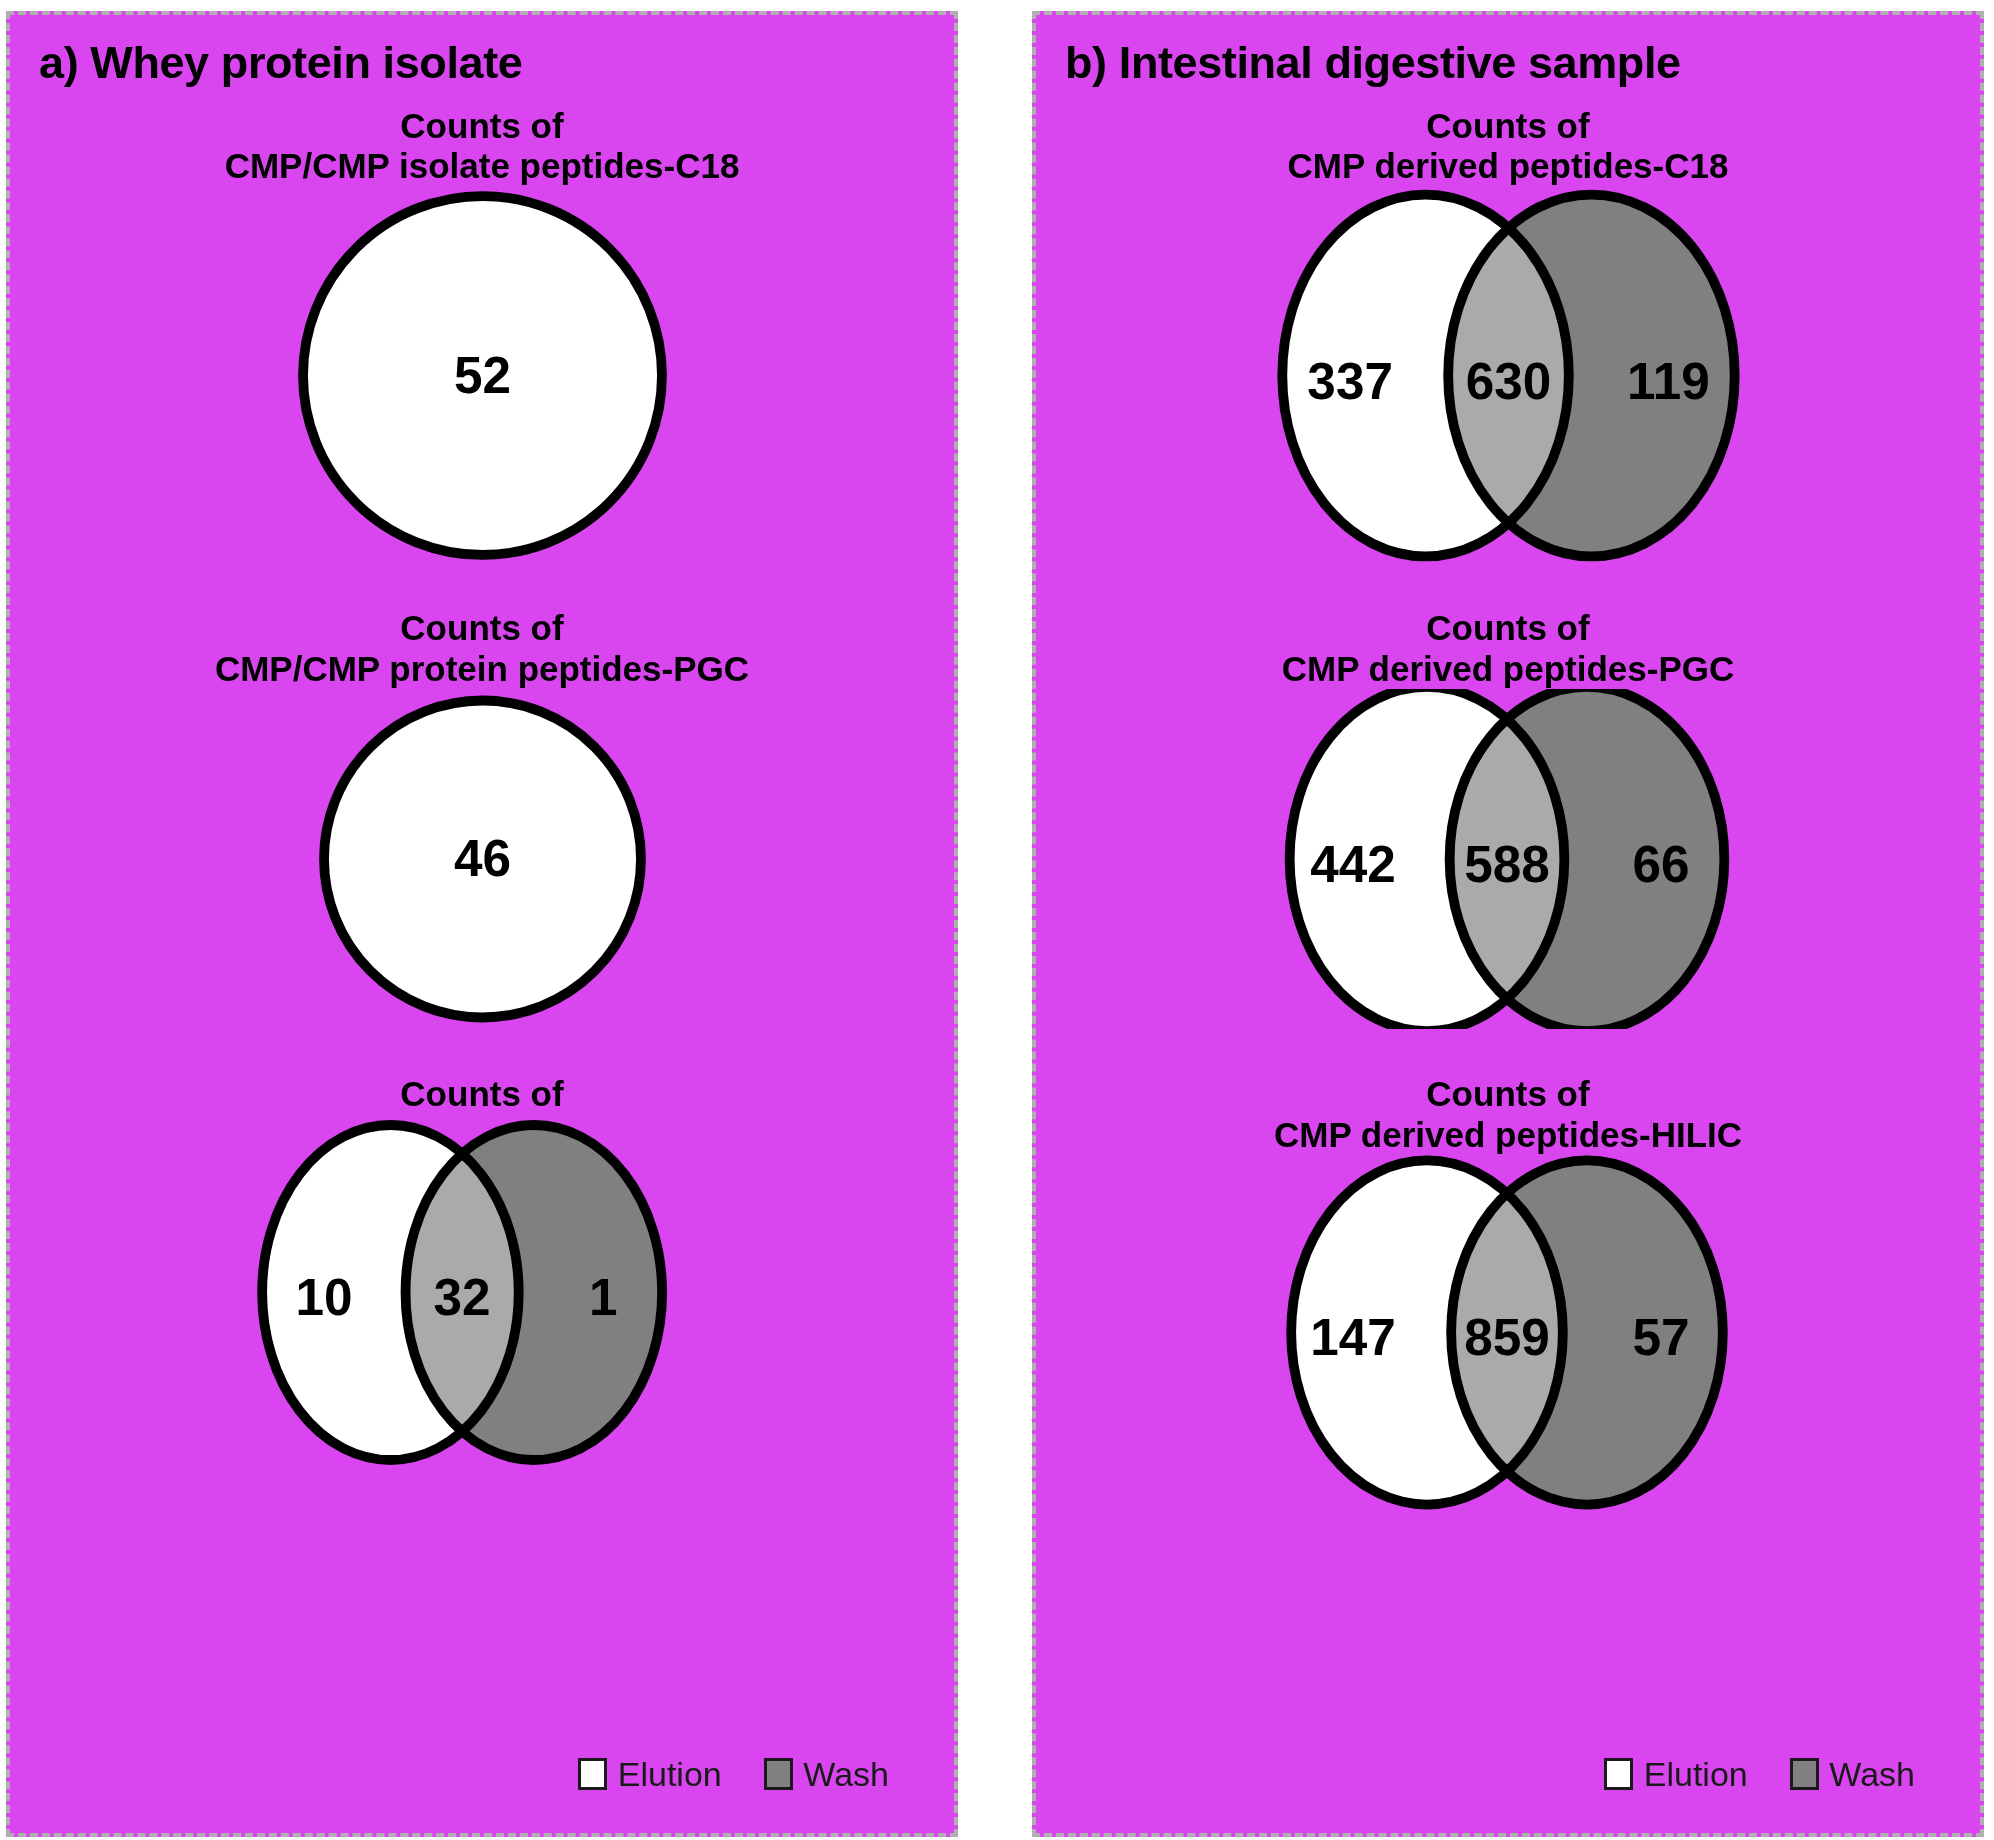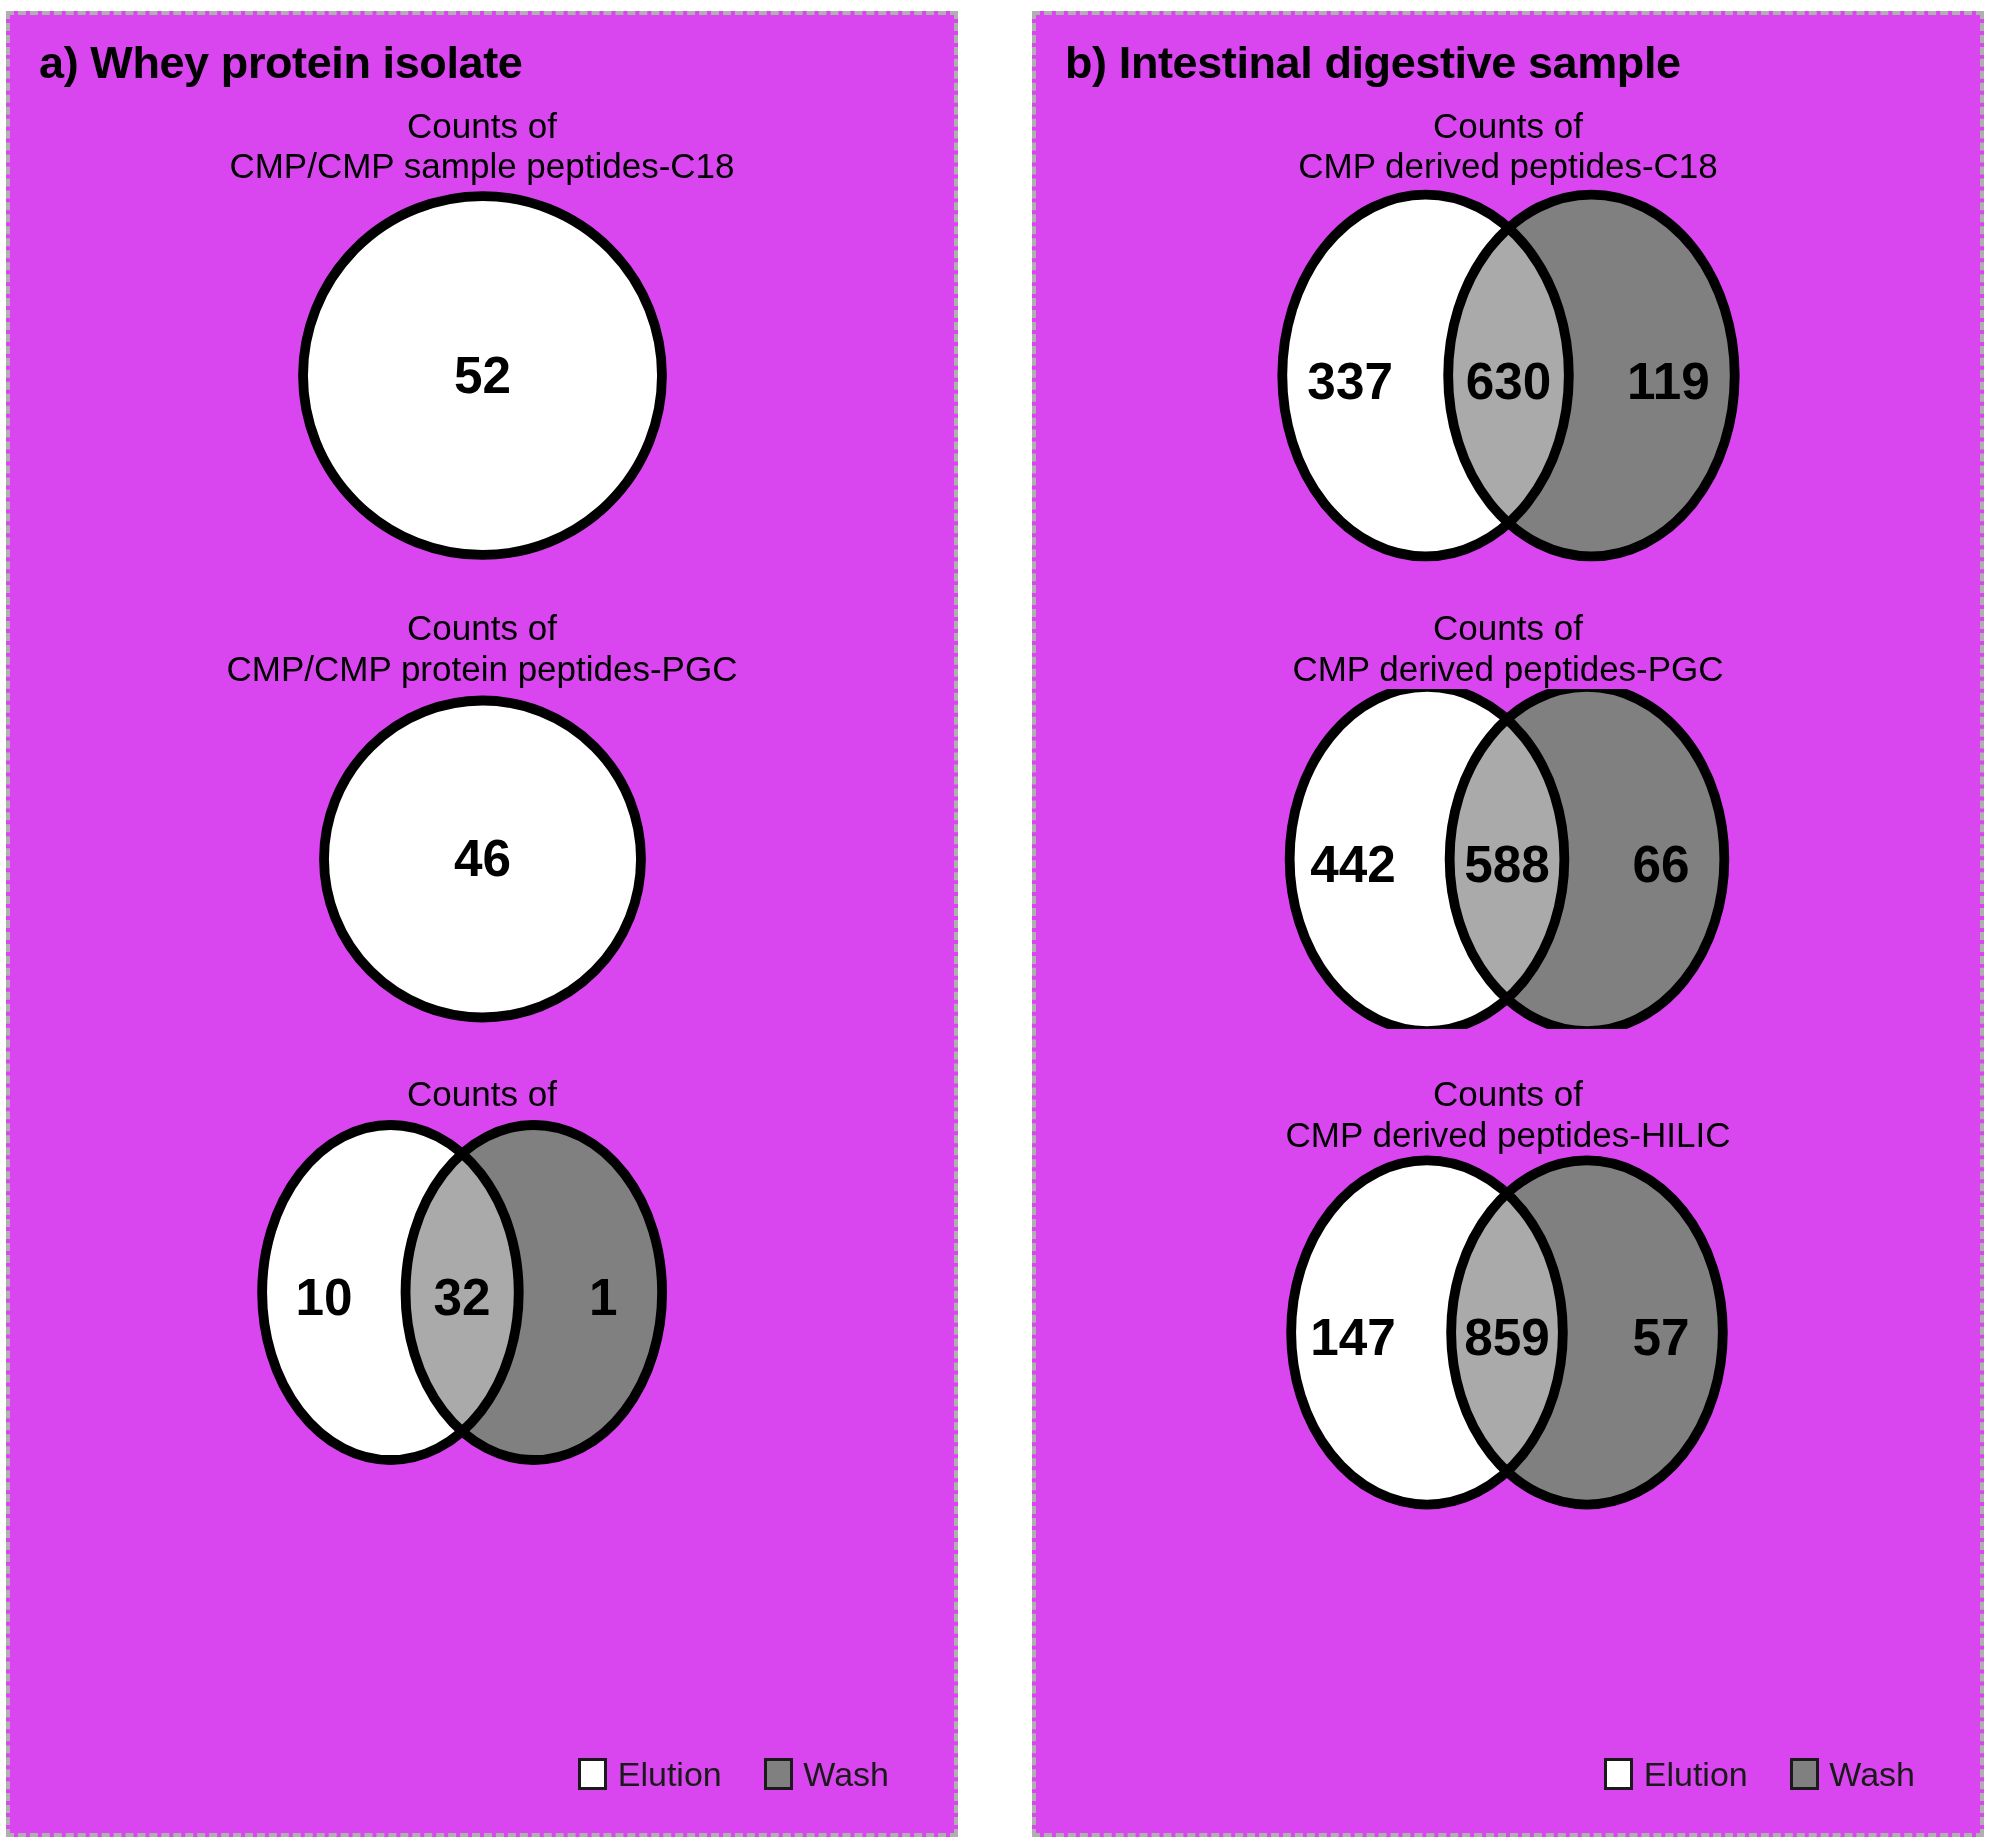--- a/index.html
+++ b/index.html
@@ -50,21 +50,21 @@
   .venn-block {
     position: relative;
     width: 100%;
     display: flex;
     flex-direction: column;
     align-items: center;
   }
   .venn-title {
     text-align: center;
     font-size: 35px;
-    font-weight: normal;
+    font-weight: bold;
     line-height: 1.16;
     color: #000000;
     white-space: nowrap;
   }
   .venn-title .ln2 { display: block; }
   svg.venn {
     display: block;
   }
   .vnum {
     font-family: "Liberation Sans", sans-serif;
@@ -112,21 +112,21 @@
 <div class="figure">
 
   <div class="panel panel-a">
     <div class="panel-title">a) Whey protein isolate</div>
 
     <div class="spacer-a1"></div>
 
     <div class="venn-block">
       <div class="venn-title">
         <span>Counts of</span>
-        <span class="ln2">CMP/CMP sample peptides-C18</span>
+        <span class="ln2">CMP/CMP isolate peptides-C18</span>
       </div>
       <svg class="venn" width="815" height="377" viewBox="0 0 1080 500">
         <circle cx="540" cy="250" r="238" fill="#ffffff" stroke="#000000" stroke-width="13"></circle>
         <text class="vnum" x="540" y="250">52</text>
       </svg>
     </div>
 
     <div class="spacer-a2"></div>
 
     <div class="venn-block">

